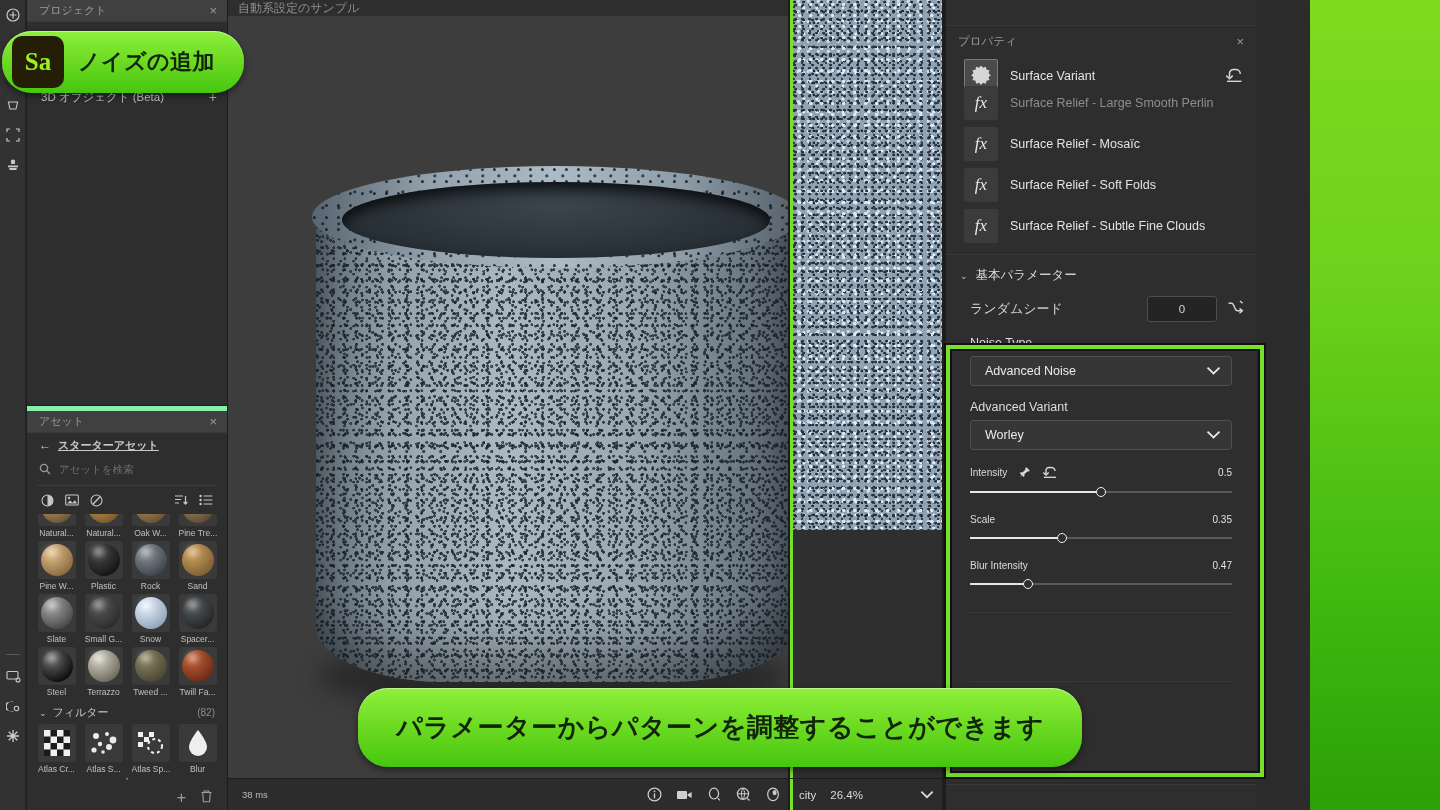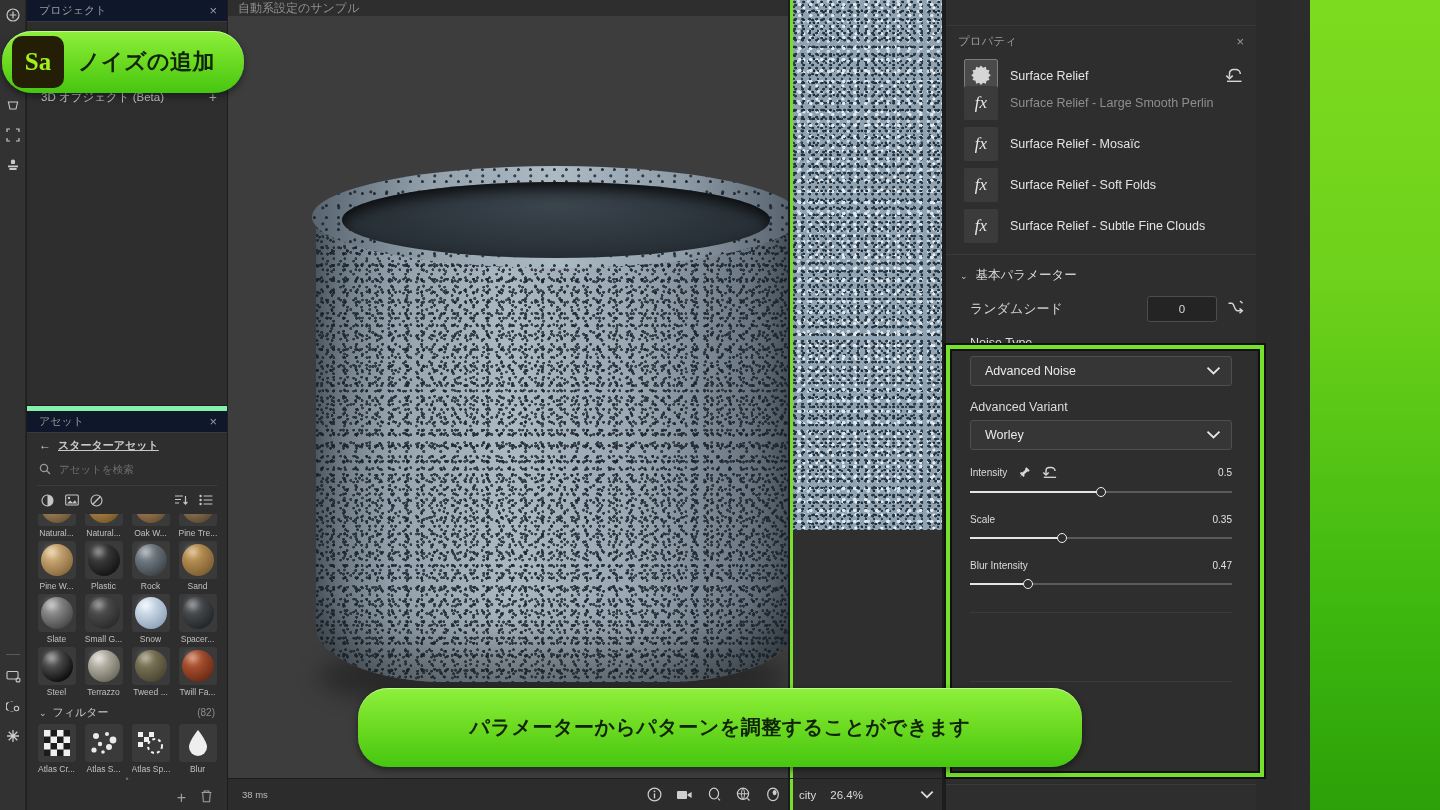--- a/index.html
+++ b/index.html
@@ -33,21 +33,21 @@
   .rail-ico svg { display: block; }
   .rail-sep { width: 14px; height: 1px; background: #595959; margin: 6px auto; }
 
   
   .project-panel {
     position: absolute; left: 27px; top: 0; width: 200px; height: 405px;
     background: #2e2e2e;
   }
   .panel-head {
     height: 22px; display: flex; align-items: center;
-    padding: 0 10px 0 12px; background: #0f172a;
+    padding: 0 10px 0 12px; background: #404040;
     border-bottom: 1px solid #3a3a3a;
   }
   .panel-head .t { font-size: 11px; color: #9b9b9b; flex: 1; }
   .panel-head .x { font-size: 13px; color: #9b9b9b; line-height: 1; cursor: default; }
 
   .tree-row {
     height: 30px; display: flex; align-items: center;
     padding: 0 10px 0 14px; font-size: 11.5px; color: #c6c6c6;
   }
   .tree-row .lbl { flex: 1; }
@@ -343,21 +343,21 @@
     background: #251e07;
     display: flex; align-items: center; justify-content: center;
     font-weight: bold; font-size: 25px; color: #9ef01e;
     font-family: "Liberation Serif", serif;
   }
   #callout-top .ctext { font-size: 22px; }
   #callout-bottom {
     left: 358px; top: 688px; width: 724px; height: 79px;
     justify-content: center;
   }
-  #callout-bottom .ctext { font-size: 20px; }
+  #callout-bottom .ctext { font-size: 26px; }
 </style>
 </head>
 <body>
 
 <div id="app">
 
   <div class="right-gutter"></div>
   <div class="green-band"></div>
 
   <div class="rail">
@@ -728,21 +728,21 @@
         <span class="t">プロパティ</span>
         <span class="x">×</span>
       </div>
 
       <div class="fx-row">
         <span class="fx-badge sel">
           <svg width="24" height="24" viewBox="0 0 24 24">
               <path d="M12 1.5l2 2.3 2.9-1 .6 3 3 .5-1 2.9 2.3 2-2.3 2 1 2.9-3 .6-.6 3-2.9-1-2 2.3-2-2.3-2.9 1-.6-3-3-.6 1-2.9-2.3-2 2.3-2-1-2.9 3-.5.6-3 2.9 1z" fill="#d6d6d6"></path>
             </svg>
         </span>
-        <span class="nm">Surface Relief</span>
+        <span class="nm">Surface Variant</span>
         <span class="reset">
           <svg width="19" height="15" viewBox="0 0 19 15">
               <path d="M4.5 9.6V5.3c0-2.1 1.8-3.7 4-3.7h2.2c2.5 0 4.6 1.9 4.6 4.3" fill="none" stroke="#d6d6d6" stroke-width="1.5"></path>
               <path d="M1.3 7.6l3.2 3.2 3.2-3.2" fill="none" stroke="#d6d6d6" stroke-width="1.5"></path>
               <path d="M2 13.3h14.5" stroke="#d6d6d6" stroke-width="1.4"></path>
             </svg>
         </span>
       </div>
 
       <div class="fx-row" style="margin-top:-14px">

